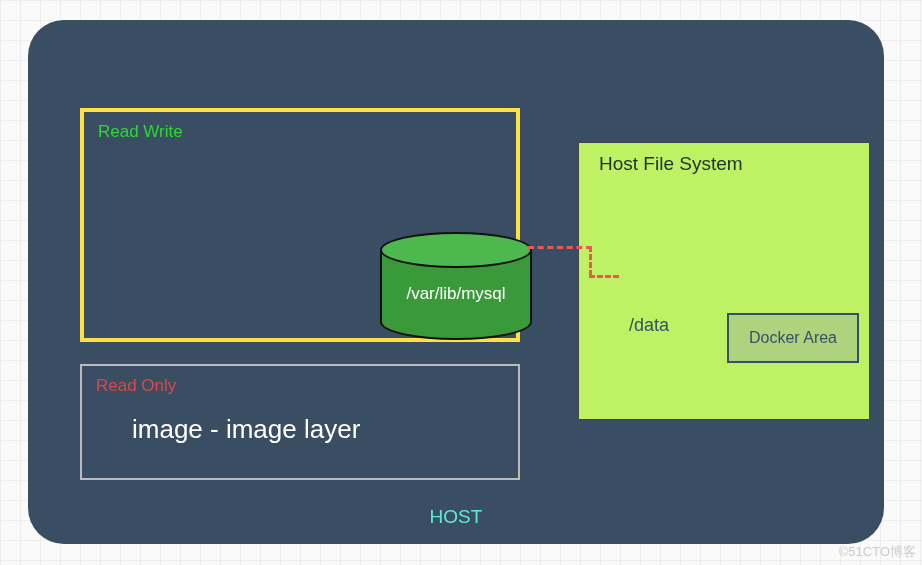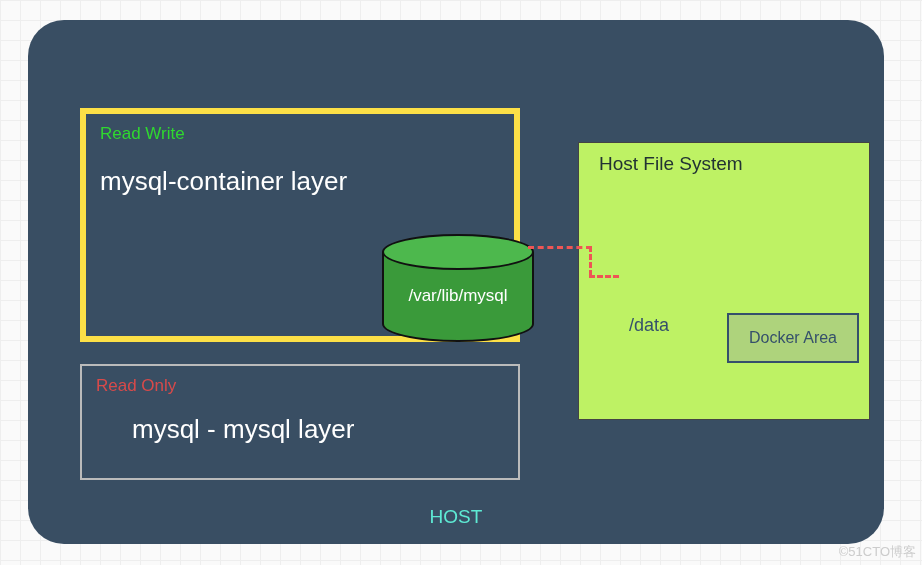--- a/index.html
+++ b/index.html
@@ -22,21 +22,21 @@
       height: 524px;
       background: #394e63;
       border-radius: 36px;
     }
     .rw-box {
       position: absolute;
       left: 52px;
       top: 88px;
       width: 440px;
       height: 234px;
-      border: 6px solid #fde047;
+      border: 4px solid #fde047;
     }
     .rw-label {
       position: absolute;
       left: 14px;
       top: 10px;
       color: #2fd82f;
       font-size: 17px;
     }
     .rw-title {
       position: absolute;
@@ -213,32 +213,31 @@
       font-size: 13px;
     }
   </style>
 </head>
 <body>
 
 <div class="host-container">
 
   <div class="rw-box">
     <div class="rw-label">Read Write</div>
-    <div class="rw-title">mysql-container layer</div>
     <div class="cylinder-green">
       <div class="cyl-bottom"></div>
       <div class="cyl-body"></div>
       <div class="cyl-top"></div>
       <div class="cyl-label">/var/lib/mysql</div>
     </div>
   </div>
 
   <div class="ro-box">
     <div class="ro-label">Read Only</div>
-    <div class="ro-title">mysql - mysql layer</div>
+    <div class="ro-title">image - image layer</div>
   </div>
 
   <div class="hfs-box">
     <div class="hfs-title">Host File System</div>
     <div class="data-label">/data</div>
     <div class="docker-area">Docker Area</div>
   </div>
 
   <div class="dashed-line dash1"></div>
   <div class="dashed-line dash2"></div>

